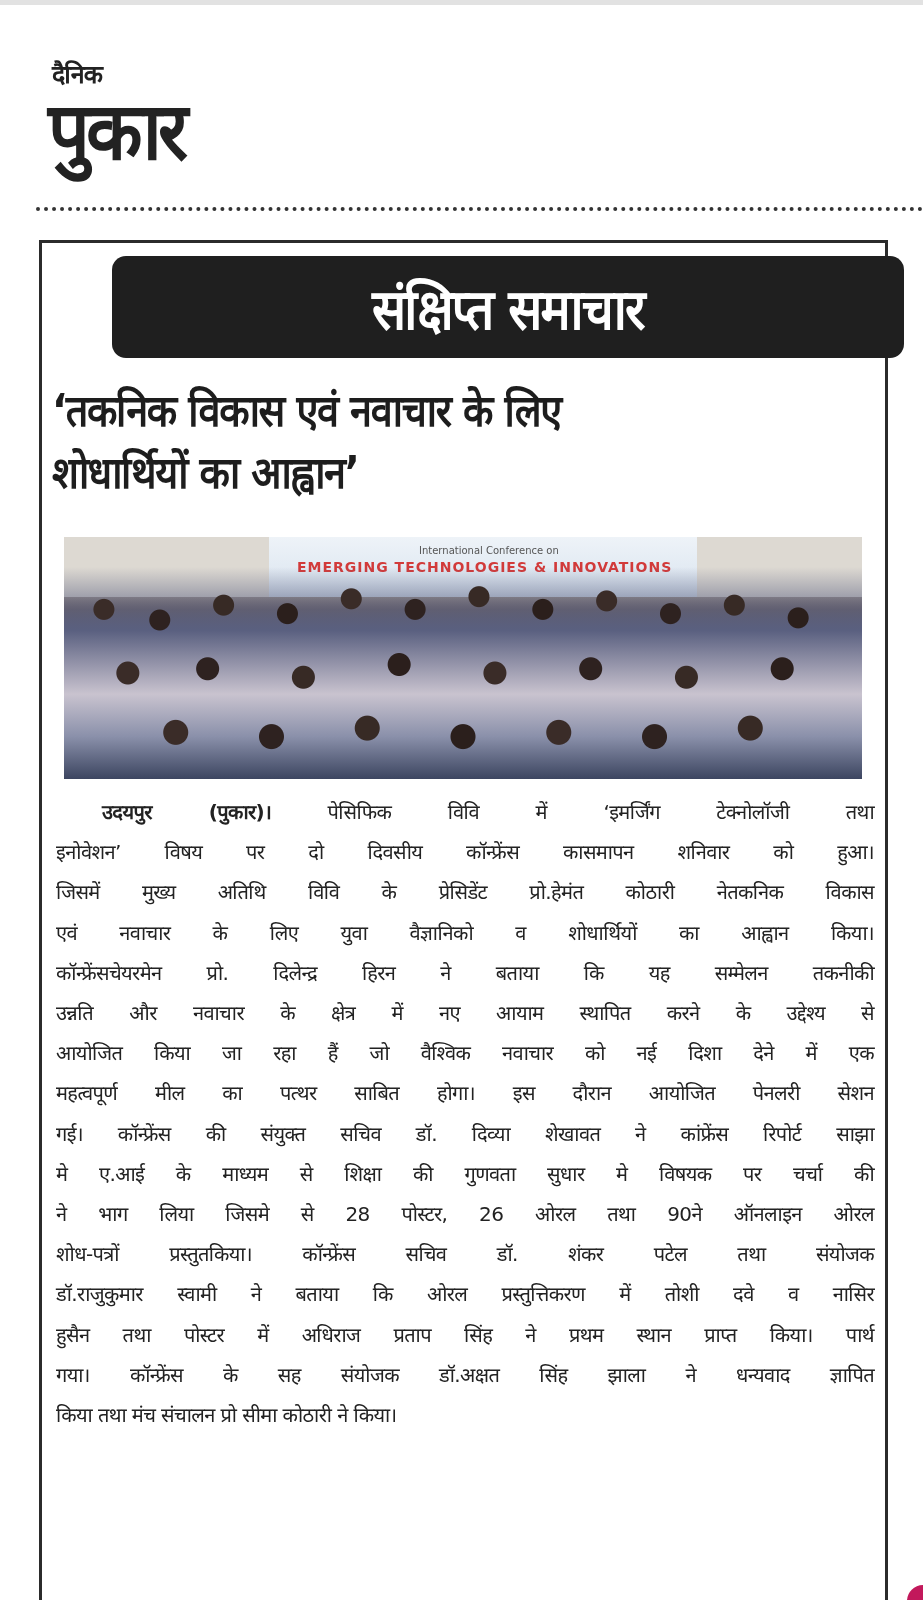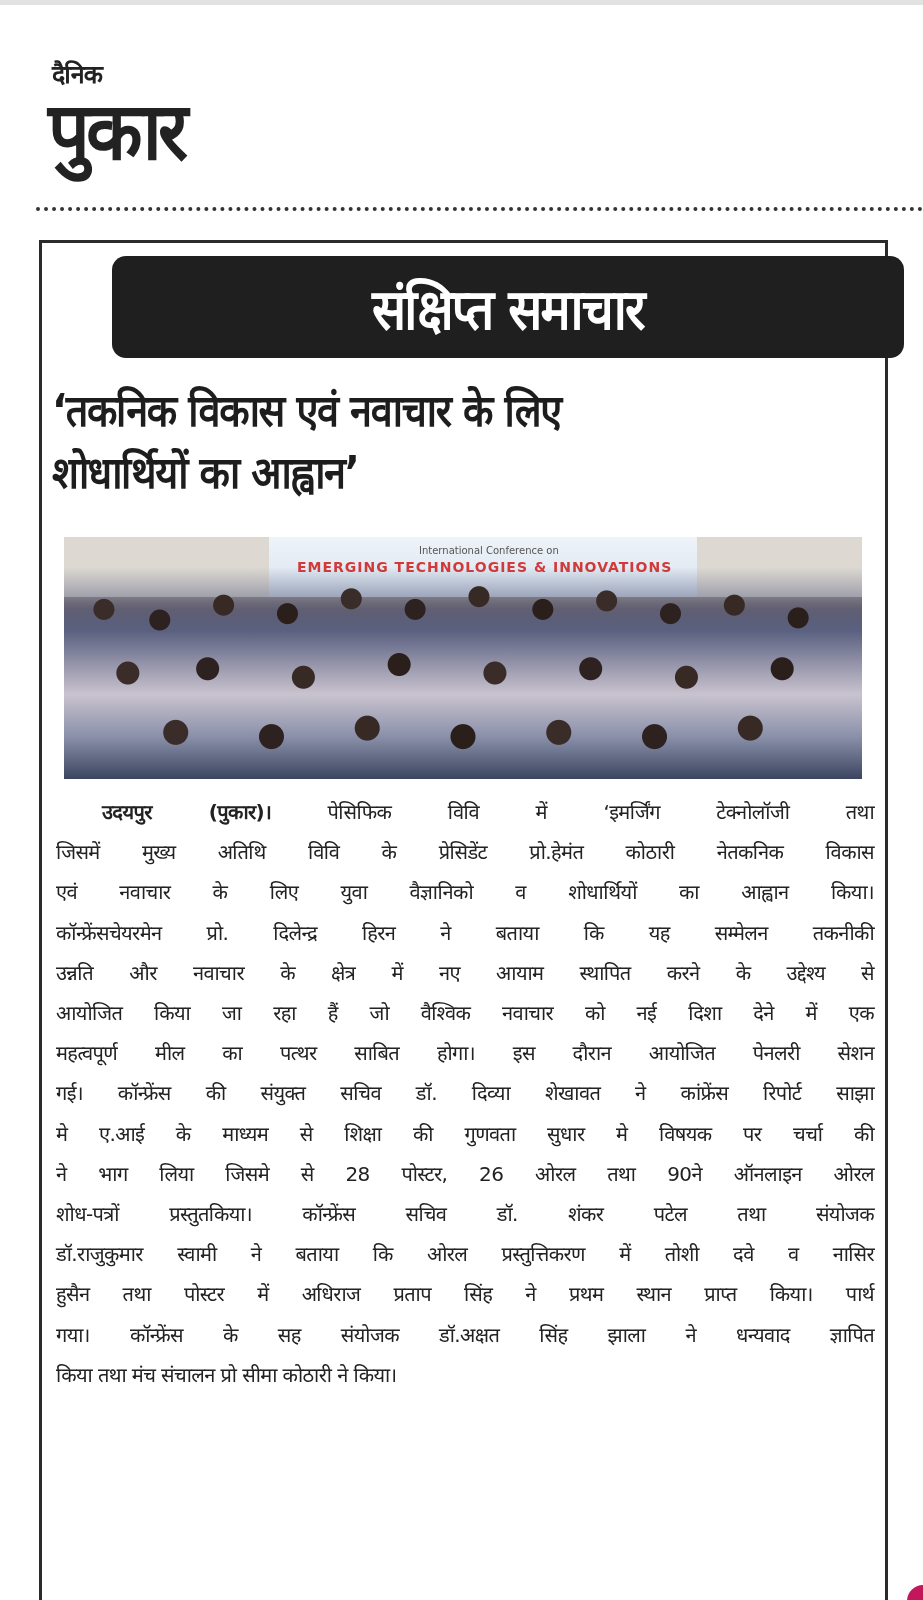--- a/index.html
+++ b/index.html
@@ -128,20 +128,21 @@
   <div class="backdrop">
     <span class="backdrop-sub">International Conference on</span>
     <span class="backdrop-text">EMERGING TECHNOLOGIES &amp; INNOVATIONS</span>
   </div>
   <div class="wall-right"></div>
   <div class="crowd"></div>
 </div>
 
 <div class="article">
   <span class="line first"><span class="dateline">उदयपुर (पुकार)।</span><span> पेसिफिक विवि में ‘इमर्जिंग टेक्नोलॉजी तथा</span></span>
+  <span class="line">इनोवेशन’ विषय पर दो दिवसीय कॉन्फ्रेंस कासमापन शनिवार को हुआ।</span>
   <span class="line">जिसमें मुख्य अतिथि विवि के प्रेसिडेंट प्रो.हेमंत कोठारी नेतकनिक विकास</span>
   <span class="line">एवं नवाचार के लिए युवा वैज्ञानिको व शोधार्थियों का आह्वान किया।</span>
   <span class="line">कॉन्फ्रेंसचेयरमेन प्रो. दिलेन्द्र हिरन ने बताया कि यह सम्मेलन तकनीकी</span>
   <span class="line">उन्नति और नवाचार के क्षेत्र में नए आयाम स्थापित करने के उद्देश्य से</span>
   <span class="line">आयोजित किया जा रहा  हैं जो वैश्विक नवाचार को नई दिशा देने में एक</span>
   <span class="line">महत्वपूर्ण मील का पत्थर साबित होगा। इस दौरान आयोजित पेनलरी सेशन</span>
   <span class="line">गई। कॉन्फ्रेंस की संयुक्त सचिव डॉ. दिव्या शेखावत ने कांफ्रेंस रिपोर्ट साझा</span>
   <span class="line">मे ए.आई के माध्यम से शिक्षा की गुणवता सुधार मे विषयक पर चर्चा की</span>
   <span class="line">ने भाग लिया जिसमे से 28 पोस्टर, 26 ओरल तथा 90ने ऑनलाइन ओरल</span>
   <span class="line">शोध-पत्रों प्रस्तुतकिया। कॉन्फ्रेंस सचिव डॉ. शंकर पटेल तथा संयोजक</span>

